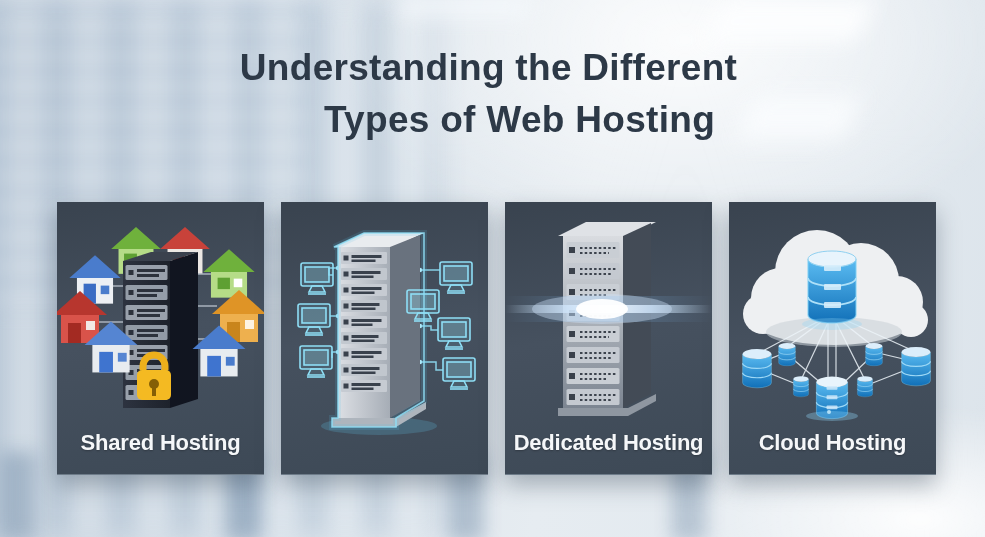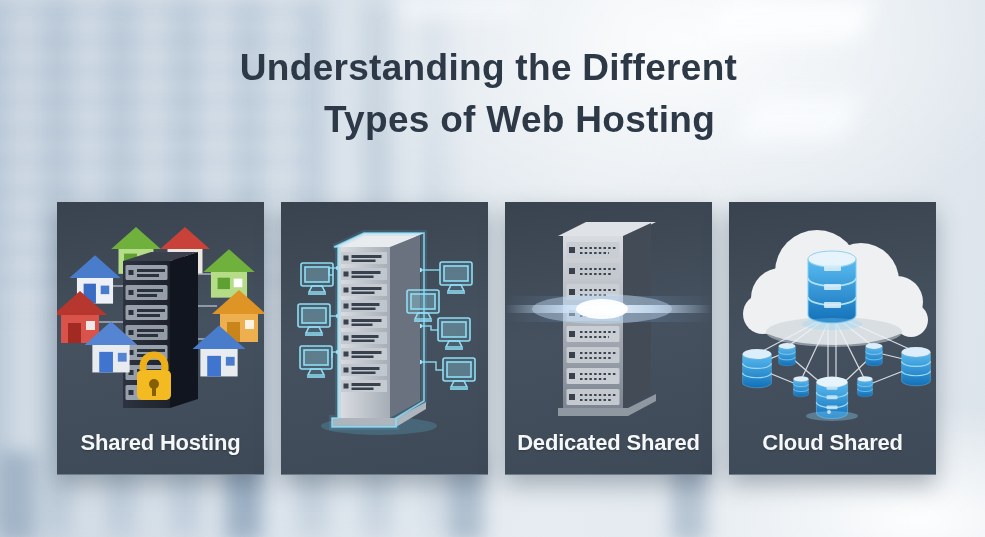--- a/index.html
+++ b/index.html
@@ -389,21 +389,21 @@
           <polygon points="53,206 123,206 151,192 151,199 123,214 53,214" fill="#8f97a1"></polygon>
         </g>
 
         <g>
           <rect x="0" y="94" width="207" height="26" fill="url(#flareSoft)" opacity=".55"></rect>
           <rect x="0" y="103" width="207" height="8" fill="url(#flareCore)" opacity=".95"></rect>
           <ellipse cx="97" cy="107" rx="70" ry="15" fill="#cfe4fa" opacity=".4"></ellipse>
           <ellipse cx="97" cy="107" rx="26" ry="10" fill="#ffffff" opacity=".95"></ellipse>
         </g>
       </svg>
-      <figcaption>Dedicated Shared</figcaption>
+      <figcaption>Dedicated Hosting</figcaption>
     </figure>
 
     <figure class="panel">
       <svg class="art" width="207" height="273" viewBox="0 0 207 273" role="img" aria-label="cloud-database-network-illustration">
         <defs>
           <linearGradient id="cyl" x1="0" y1="0" x2="0" y2="1">
             <stop offset="0" stop-color="#5bbcf2"></stop>
               <stop offset="1" stop-color="#1170b8"></stop>
           </linearGradient>
         </defs>
@@ -482,17 +482,17 @@
           <ellipse cx="103" cy="57" rx="24" ry="8" fill="#e8f4fc" stroke="#8fd0f0"></ellipse>
           <path d="M79,76 A24,8 0 0 0 127,76 M79,95 A24,8 0 0 0 127,95" fill="none" stroke="#aee0f8" stroke-width="1.8"></path>
           <rect x="95" y="63" width="17" height="6" rx="1" fill="#d6edfb" opacity=".9"></rect>
           <rect x="95" y="82" width="17" height="6" rx="1" fill="#d6edfb" opacity=".9"></rect>
           <rect x="95" y="100" width="17" height="6" rx="1" fill="#d6edfb" opacity=".9"></rect>
           <ellipse cx="103" cy="122" rx="30" ry="6" fill="#8fd4f5" opacity=".3"></ellipse>
         </g>
         <ellipse cx="103" cy="214" rx="26" ry="5" fill="#8fd4f5" opacity=".35"></ellipse>
         <circle cx="100" cy="210" r="2" fill="#bfe6f8" opacity=".9"></circle>
       </svg>
-      <figcaption>Cloud Shared</figcaption>
+      <figcaption>Cloud Hosting</figcaption>
     </figure>
 
   </div>
 </div>
 
 </body></html>

